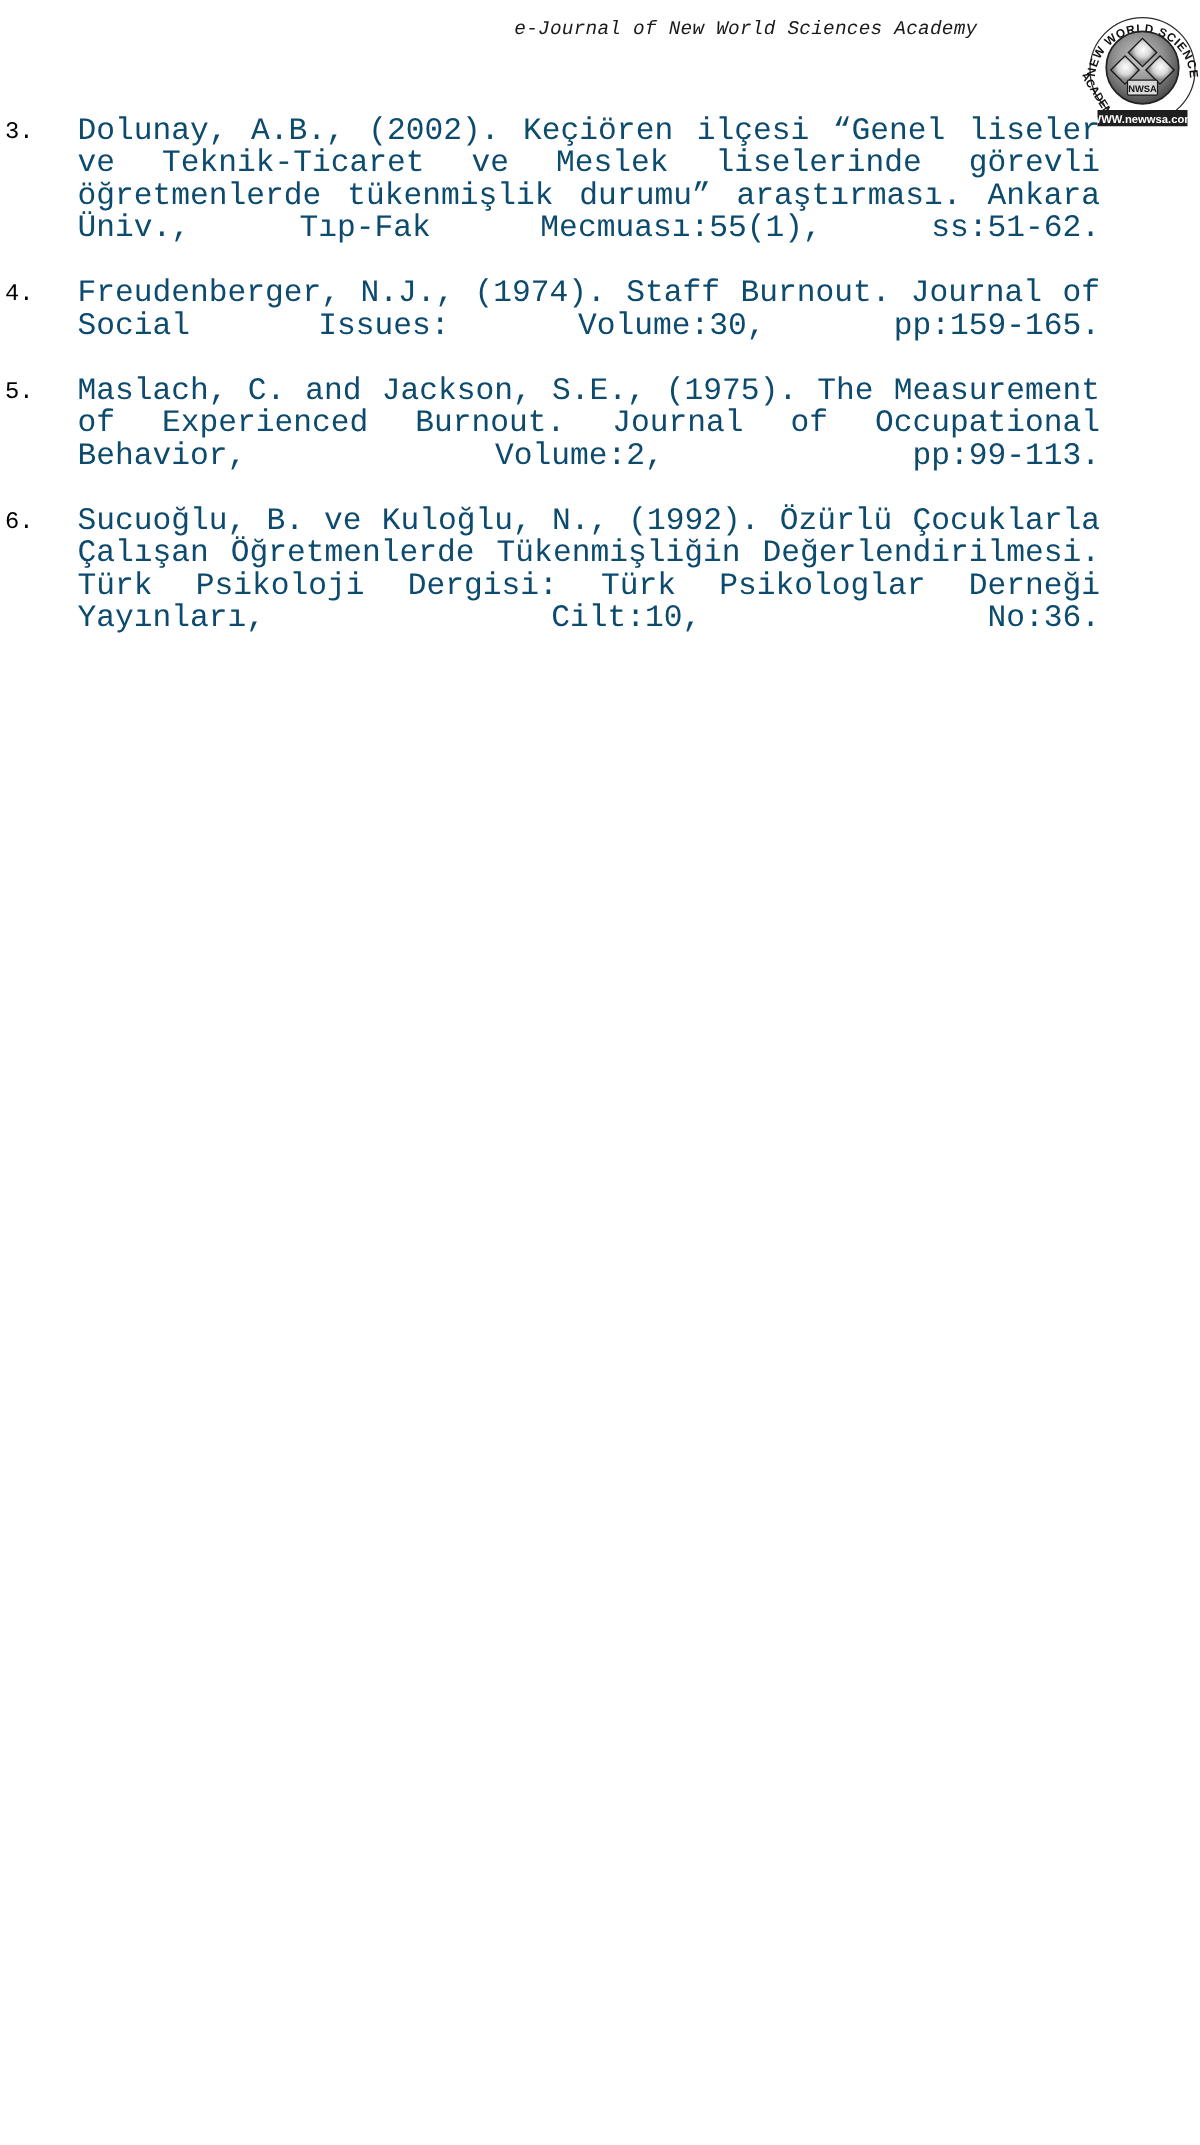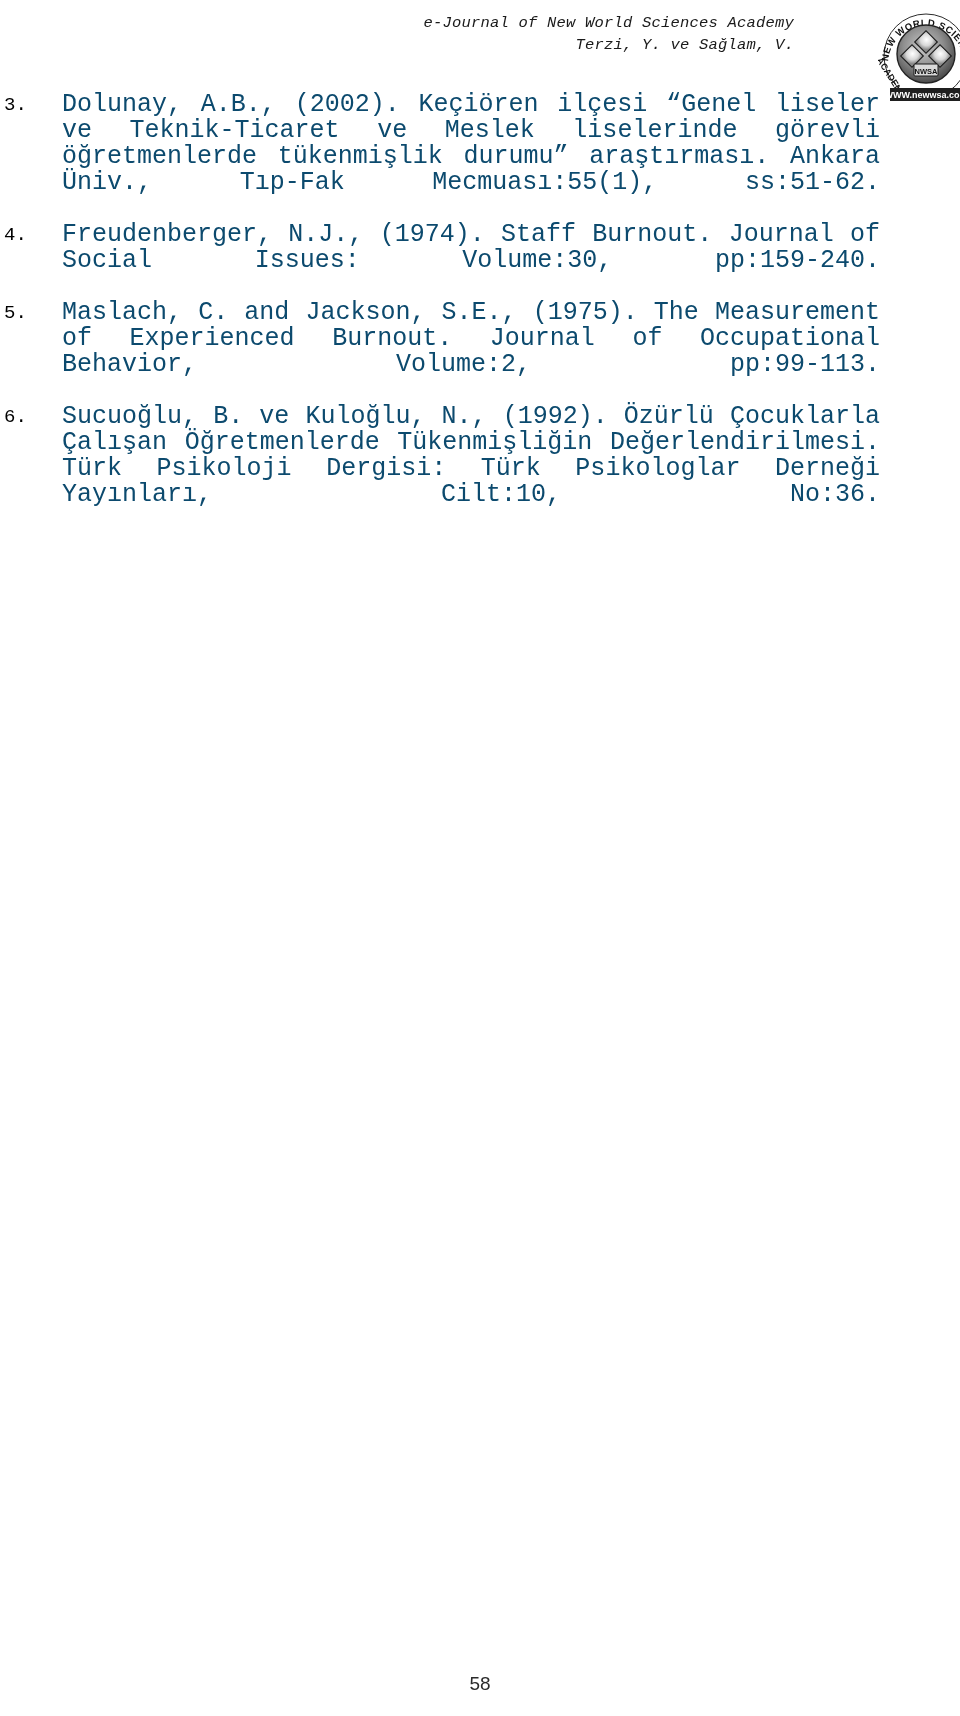--- a/index.html
+++ b/index.html
@@ -20,21 +20,21 @@
   .page {
     position: relative;
     width: 960px;
     height: 1716px;
     box-sizing: border-box;
   }
 
   
   .header {
     position: absolute;
-    left: 16px;
+    left: 4px;
     top: 12px;
     width: 838px;
     height: 80px;
   }
   .header-text {
     position: absolute;
     left: 30px;
     top: 0;
     width: 748px;
     text-align: right;
@@ -115,21 +115,20 @@
 </style>
 </head>
 <body>
 
 <div class="page">
 
   <div class="header">
 
     <div class="header-text">
       <div>e-Journal of New World Sciences Academy</div>
-      <div>Terzi, Y. ve Sağlam, V.</div>
     </div>
 
     <div class="logo">
       <svg width="96" height="92" viewBox="0 0 96 92" xmlns="http://www.w3.org/2000/svg">
         <defs>
           <path id="arcTop" d="M 10,52 A 38,38 0 0 1 86,52" fill="none"></path>
           <radialGradient id="sphere" cx="45%" cy="38%" r="62%">
             <stop offset="0%" stop-color="#c9c9c9"></stop>
             <stop offset="55%" stop-color="#8f8f8f"></stop>
             <stop offset="100%" stop-color="#4a4a4a"></stop>
@@ -166,30 +165,29 @@
 
   <div class="refs">
 
     <div class="ref-item">
       <span class="ref-num">3.</span>
       <span class="ref-text">Dolunay, A.B., (2002). Keçiören ilçesi “Genel liseler ve Teknik-Ticaret ve Meslek liselerinde görevli öğretmenlerde tükenmişlik durumu” araştırması. Ankara Üniv., Tıp-Fak Mecmuası:55(1), ss:51-62.</span>
     </div>
 
     <div class="ref-item">
       <span class="ref-num">4.</span>
-      <span class="ref-text">Freudenberger, N.J., (1974). Staff Burnout. Journal of Social Issues: Volume:30, pp:159-240.</span>
+      <span class="ref-text">Freudenberger, N.J., (1974). Staff Burnout. Journal of Social Issues: Volume:30, pp:159-165.</span>
     </div>
 
     <div class="ref-item">
       <span class="ref-num">5.</span>
       <span class="ref-text">Maslach, C. and Jackson, S.E., (1975). The Measurement of Experienced Burnout. Journal of Occupational Behavior, Volume:2, pp:99-113.</span>
     </div>
 
     <div class="ref-item">
       <span class="ref-num">6.</span>
       <span class="ref-text">Sucuoğlu, B. ve Kuloğlu, N., (1992). Özürlü Çocuklarla Çalışan Öğretmenlerde Tükenmişliğin Değerlendirilmesi. Türk Psikoloji Dergisi: Türk Psikologlar Derneği Yayınları, Cilt:10, No:36.</span>
     </div>
 
   </div>
 
-  <div class="page-number">58</div>
 
 </div>
 
 </body></html>

